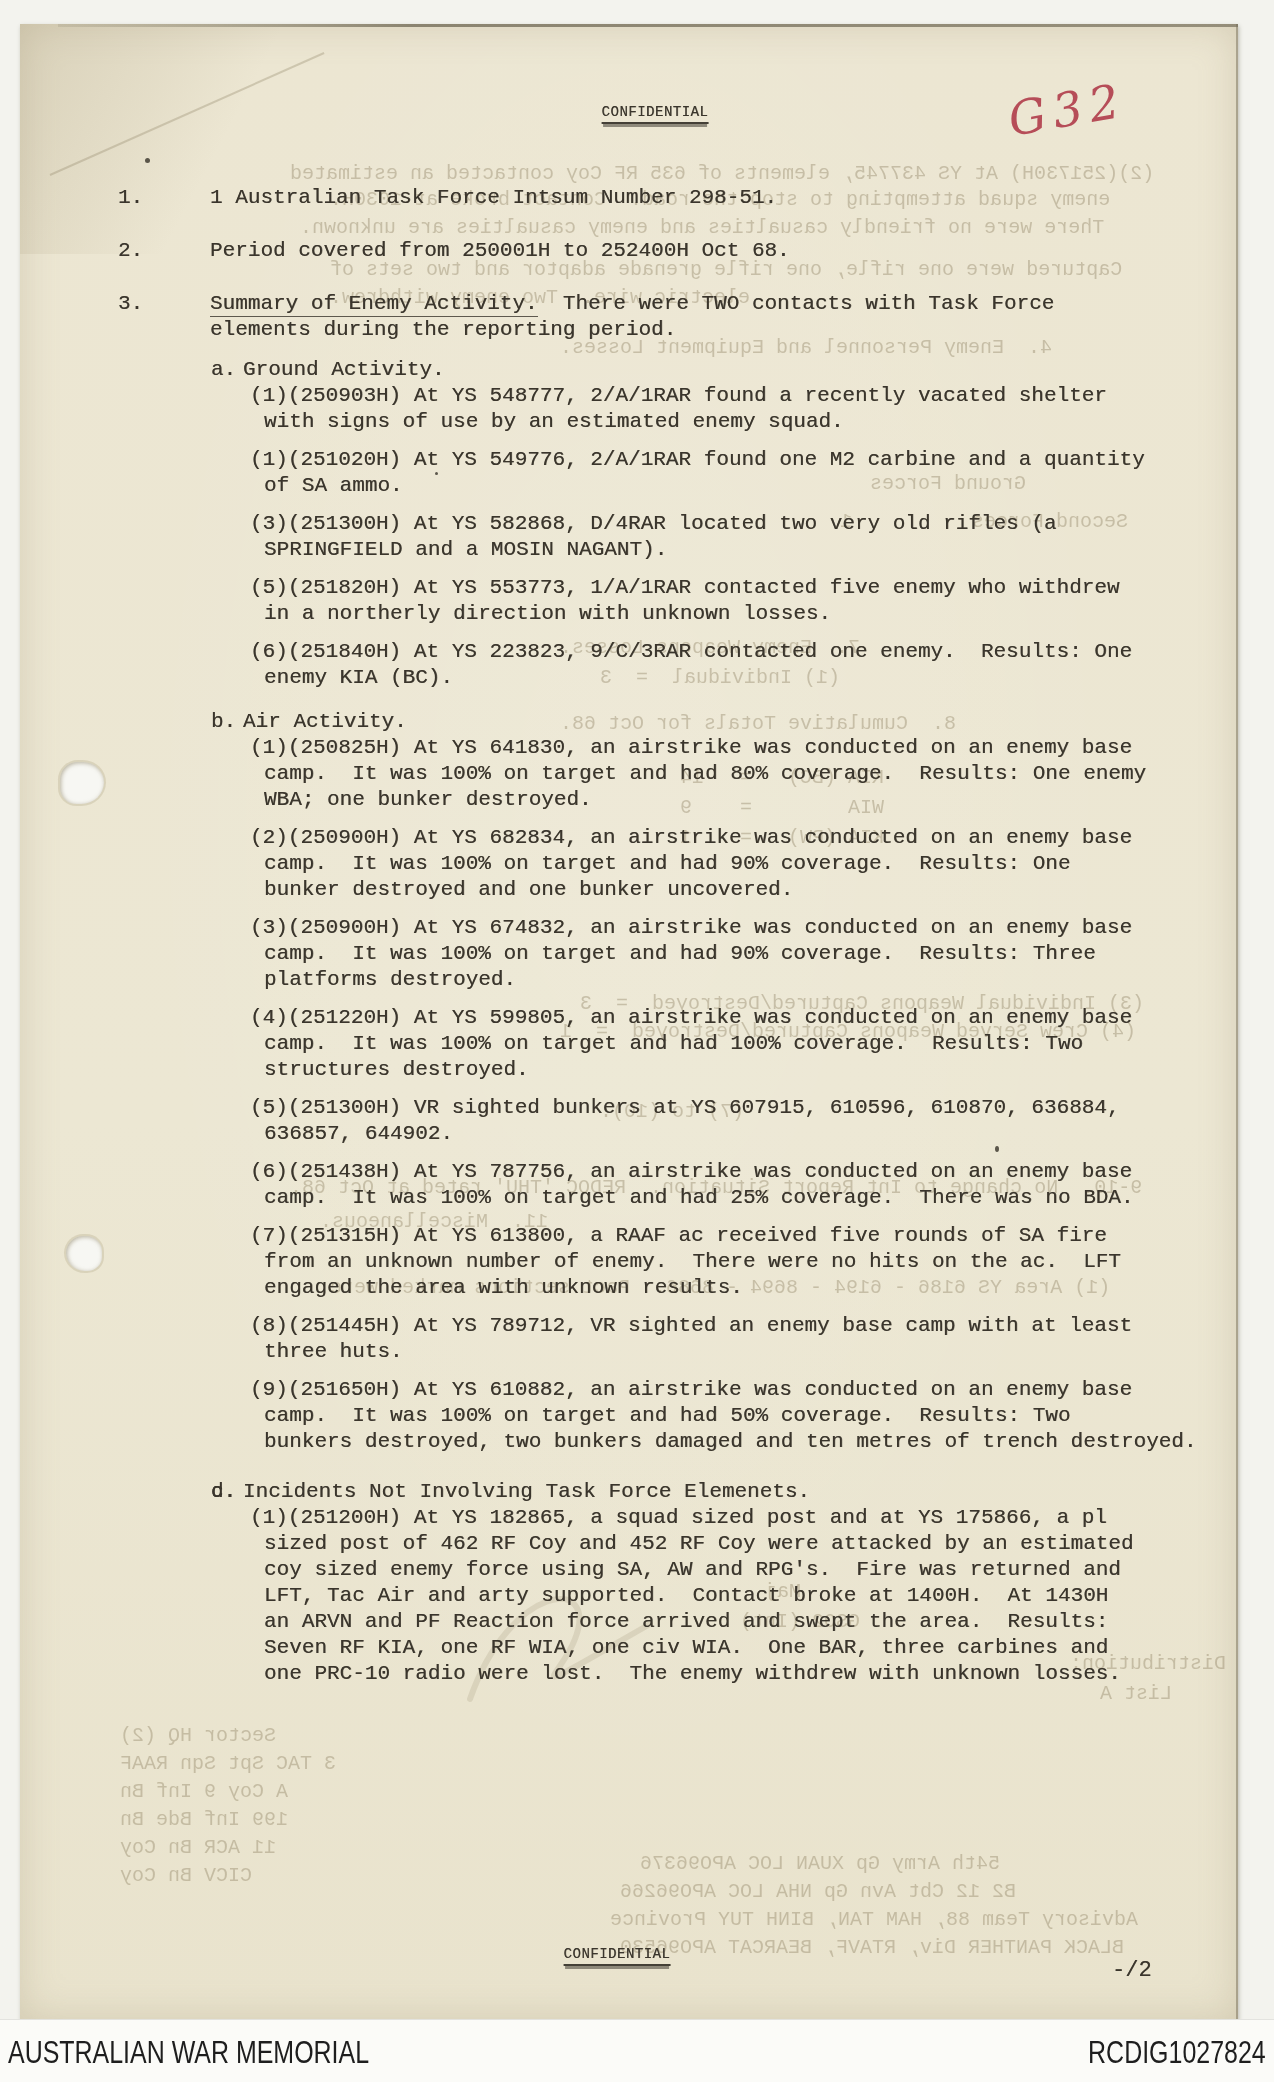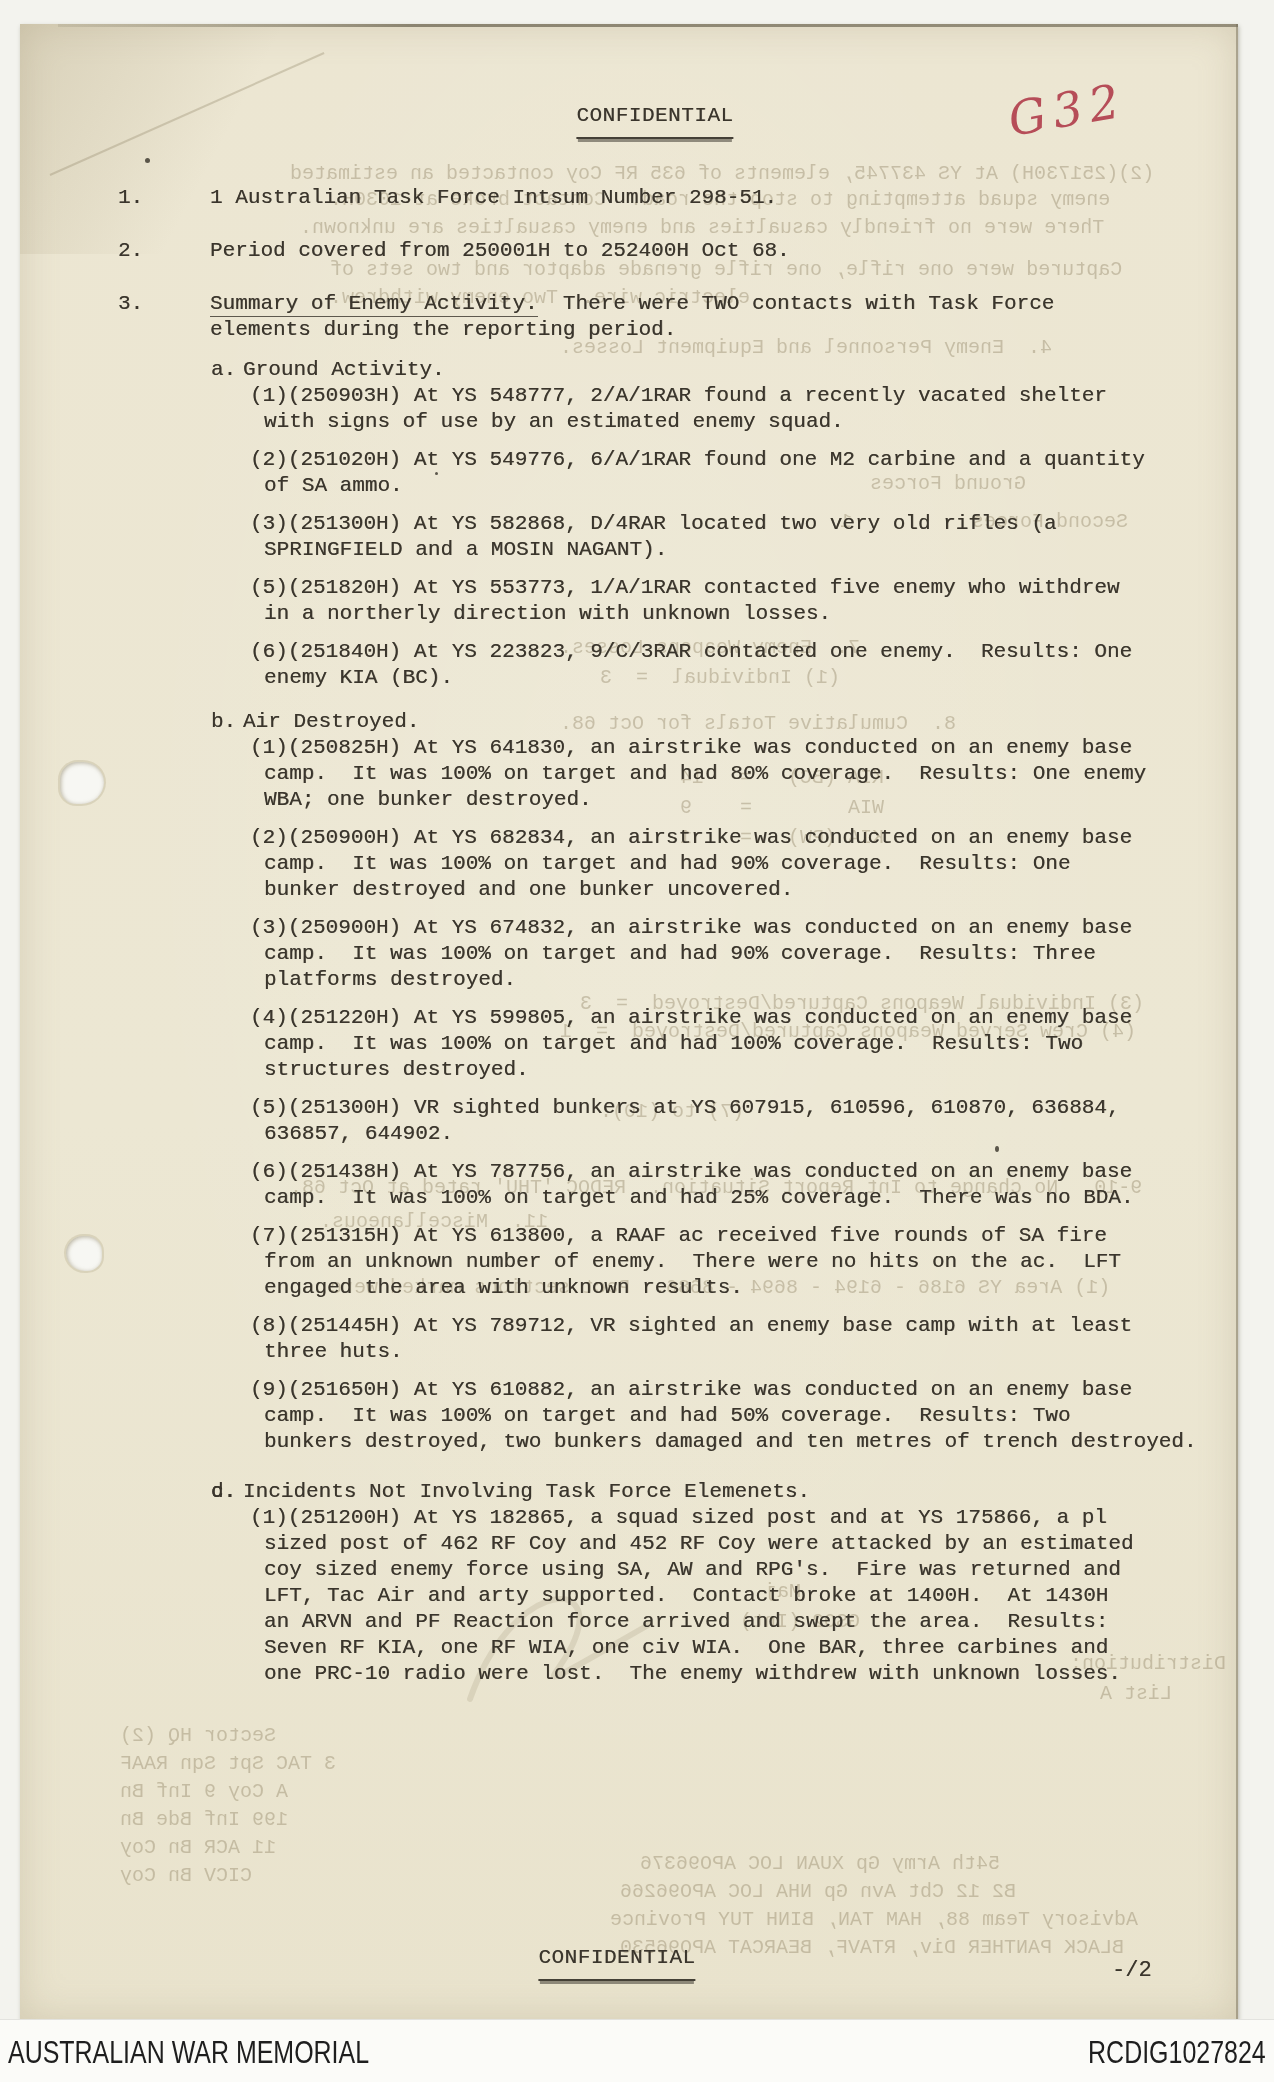--- a/index.html
+++ b/index.html
@@ -18,23 +18,23 @@
   .crease-line{position:absolute;left:30px;top:150px;width:300px;height:2px;
          background:rgba(150,138,108,0.35);transform:rotate(-24deg);transform-origin:left center;}
   .speck{position:absolute;width:5px;height:5px;border-radius:50%;background:rgba(55,50,40,0.8);}
   .hole{position:absolute;background:#f7f7f3;box-shadow:inset 1px 1px 4px rgba(140,130,100,0.6),0 0 0 2px rgba(196,187,158,0.45);}
   .hole-1{left:40px;top:738px;width:44px;height:42px;border-radius:46% 54% 58% 42%;}
   .hole-2{left:46px;top:1212px;width:36px;height:35px;border-radius:52% 48% 44% 56%;}
 
   .ink{color:#3a352c;text-shadow:0.35px 0 0 rgba(58,53,44,0.65);}
   .content{position:absolute;left:0;top:161px;width:100%;font-size:21px;line-height:26px;}
 
-  .classification{position:absolute;left:50%;font-size:21px;letter-spacing:0.5px;
+  .classification{position:absolute;left:50%;font-size:14px;letter-spacing:0.5px;
          border-bottom:2.5px solid rgba(50,45,38,0.9);
-         box-shadow:0 4.5px 0 -1.5px rgba(50,45,38,0.5);padding-bottom:10px;}
+         box-shadow:0 4.5px 0 -1.5px rgba(50,45,38,0.5);padding-bottom:2px;}
   .classification-top{top:80px;transform:translateX(-50%) translateX(26px);}
   .classification-bottom{top:1922px;transform:translateX(-50%) translateX(-12px);}
   .page-ref{position:absolute;left:1092px;top:1934px;font-size:22px;}
 
   .annotation{position:absolute;left:988px;top:58px;color:#b2414e;
          font-family:"DejaVu Serif",serif;font-style:italic;font-size:47px;
          letter-spacing:7px;transform:rotate(-10deg);opacity:0.92;}
 
   .num-item{position:relative;margin-bottom:27px;}
   .item-num{position:absolute;left:98px;top:0;}
@@ -134,34 +134,34 @@
         <span class="item-body"><span class="item-title">Summary of Enemy Activity.</span><span>  There were TWO contacts with Task Force
 elements during the reporting period.</span></span>
       </div>
 
       <div class="section sec-a">
         <span class="letter">a.</span>
         <span class="title">Ground Activity.</span>
         <div class="entries">
             <div class="entry">(1)(250903H) At YS 548777, 2/A/1RAR found a recently vacated shelter
 with signs of use by an estimated enemy squad.</div>
-            <div class="entry">(2)(251020H) At YS 549776, 6/A/1RAR found one M2 carbine and a quantity
+            <div class="entry">(1)(251020H) At YS 549776, 2/A/1RAR found one M2 carbine and a quantity
 of SA ammo.</div>
             <div class="entry">(3)(251300H) At YS 582868, D/4RAR located two very old rifles (a
 SPRINGFIELD and a MOSIN NAGANT).</div>
             <div class="entry">(5)(251820H) At YS 553773, 1/A/1RAR contacted five enemy who withdrew
 in a northerly direction with unknown losses.</div>
             <div class="entry">(6)(251840H) At YS 223823, 9/C/3RAR contacted one enemy.  Results: One
 enemy KIA (BC).</div>
           </div>
       </div>
 
       <div class="section sec-b">
         <span class="letter">b.</span>
-        <span class="title">Air Destroyed.</span>
+        <span class="title">Air Activity.</span>
         <div class="entries">
             <div class="entry">(1)(250825H) At YS 641830, an airstrike was conducted on an enemy base
 camp.  It was 100% on target and had 80% coverage.  Results: One enemy
 WBA; one bunker destroyed.</div>
             <div class="entry">(2)(250900H) At YS 682834, an airstrike was conducted on an enemy base
 camp.  It was 100% on target and had 90% coverage.  Results: One
 bunker destroyed and one bunker uncovered.</div>
             <div class="entry">(3)(250900H) At YS 674832, an airstrike was conducted on an enemy base
 camp.  It was 100% on target and had 90% coverage.  Results: Three
 platforms destroyed.</div>

